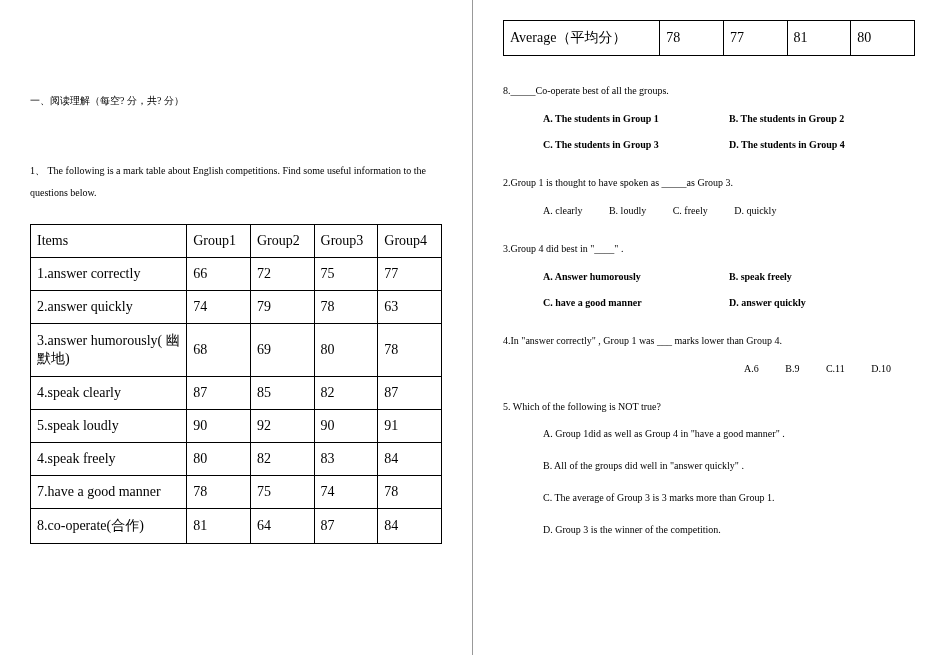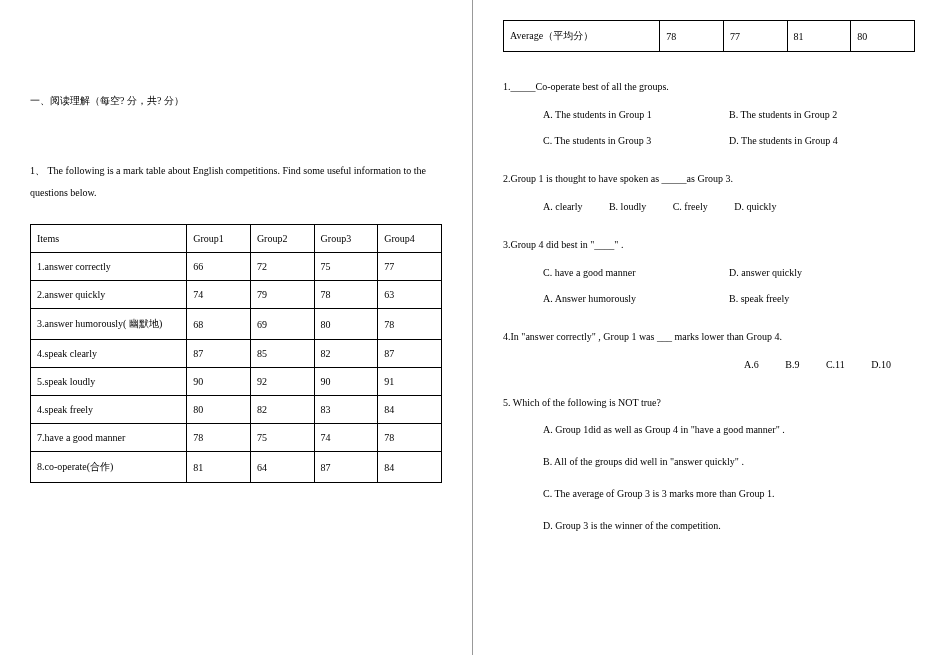--- a/index.html
+++ b/index.html
@@ -33,21 +33,21 @@
       margin-bottom: 50px;
       line-height: 1.8;
     }
     .question-intro {
       margin-bottom: 20px;
       line-height: 2.2;
     }
     table {
       border-collapse: collapse;
       width: 100%;
-      font-size: 10px;
+      font-size: 14px;
     }
     table td, table th {
       border: 1px solid #000;
       padding: 8px 6px;
       text-align: left;
       font-weight: normal;
     }
     .items-col { width: 38%; }
     .group-col { width: 15.5%; }
     .avg-table {
@@ -59,20 +59,21 @@
     .question-block {
       margin-bottom: 18px;
       line-height: 2;
     }
     .question-stem {
       margin-bottom: 8px;
     }
     .options-row {
       padding-left: 40px;
       margin-bottom: 6px;
+      font-weight: bold;
     }
     .options-row.two-col {
       display: flex;
     }
     .options-row.two-col .opt {
       flex: 1;
     }
     .options-inline {
       padding-left: 40px;
     }
@@ -180,21 +181,21 @@
       <td class="label-col">Average（平均分）</td>
       <td class="val-col">78</td>
       <td class="val-col">77</td>
       <td class="val-col">81</td>
       <td class="val-col">80</td>
     </tr>
   </tbody>
     </table>
 
   <div class="question-block">
-    <div class="question-stem">1._____Co-operate best of all the groups.</div>
+    <div class="question-stem">8._____Co-operate best of all the groups.</div>
     <div class="options-row two-col">
       <span class="opt">A. The students in Group 1</span>
       <span class="opt">B. The students in Group 2</span>
     </div>
     <div class="options-row two-col">
       <span class="opt">C. The students in Group 3</span>
       <span class="opt">D. The students in Group 4</span>
     </div>
   </div>
 
@@ -204,26 +205,26 @@
       <span class="opt">A. clearly</span>
       <span class="opt">B. loudly</span>
       <span class="opt">C. freely</span>
       <span class="opt">D. quickly</span>
     </div>
   </div>
 
   <div class="question-block">
     <div class="question-stem">3.Group 4 did best in "____" .</div>
     <div class="options-row two-col">
+      <span class="opt">A. Answer humorously</span>
+      <span class="opt">B. speak freely</span>
+    </div>
+    <div class="options-row two-col">
       <span class="opt">C. have a good manner</span>
       <span class="opt">D. answer quickly</span>
-    </div>
-    <div class="options-row two-col">
-      <span class="opt">A. Answer humorously</span>
-      <span class="opt">B. speak freely</span>
     </div>
   </div>
 
   <div class="question-block">
     <div class="question-stem">4.In "answer correctly" , Group 1 was  ___ marks lower than Group 4.</div>
     <div class="q4-options">
       <span class="opt">A.6</span>
       <span class="opt">B.9</span>
       <span class="opt">C.11</span>
       <span class="opt">D.10</span>

